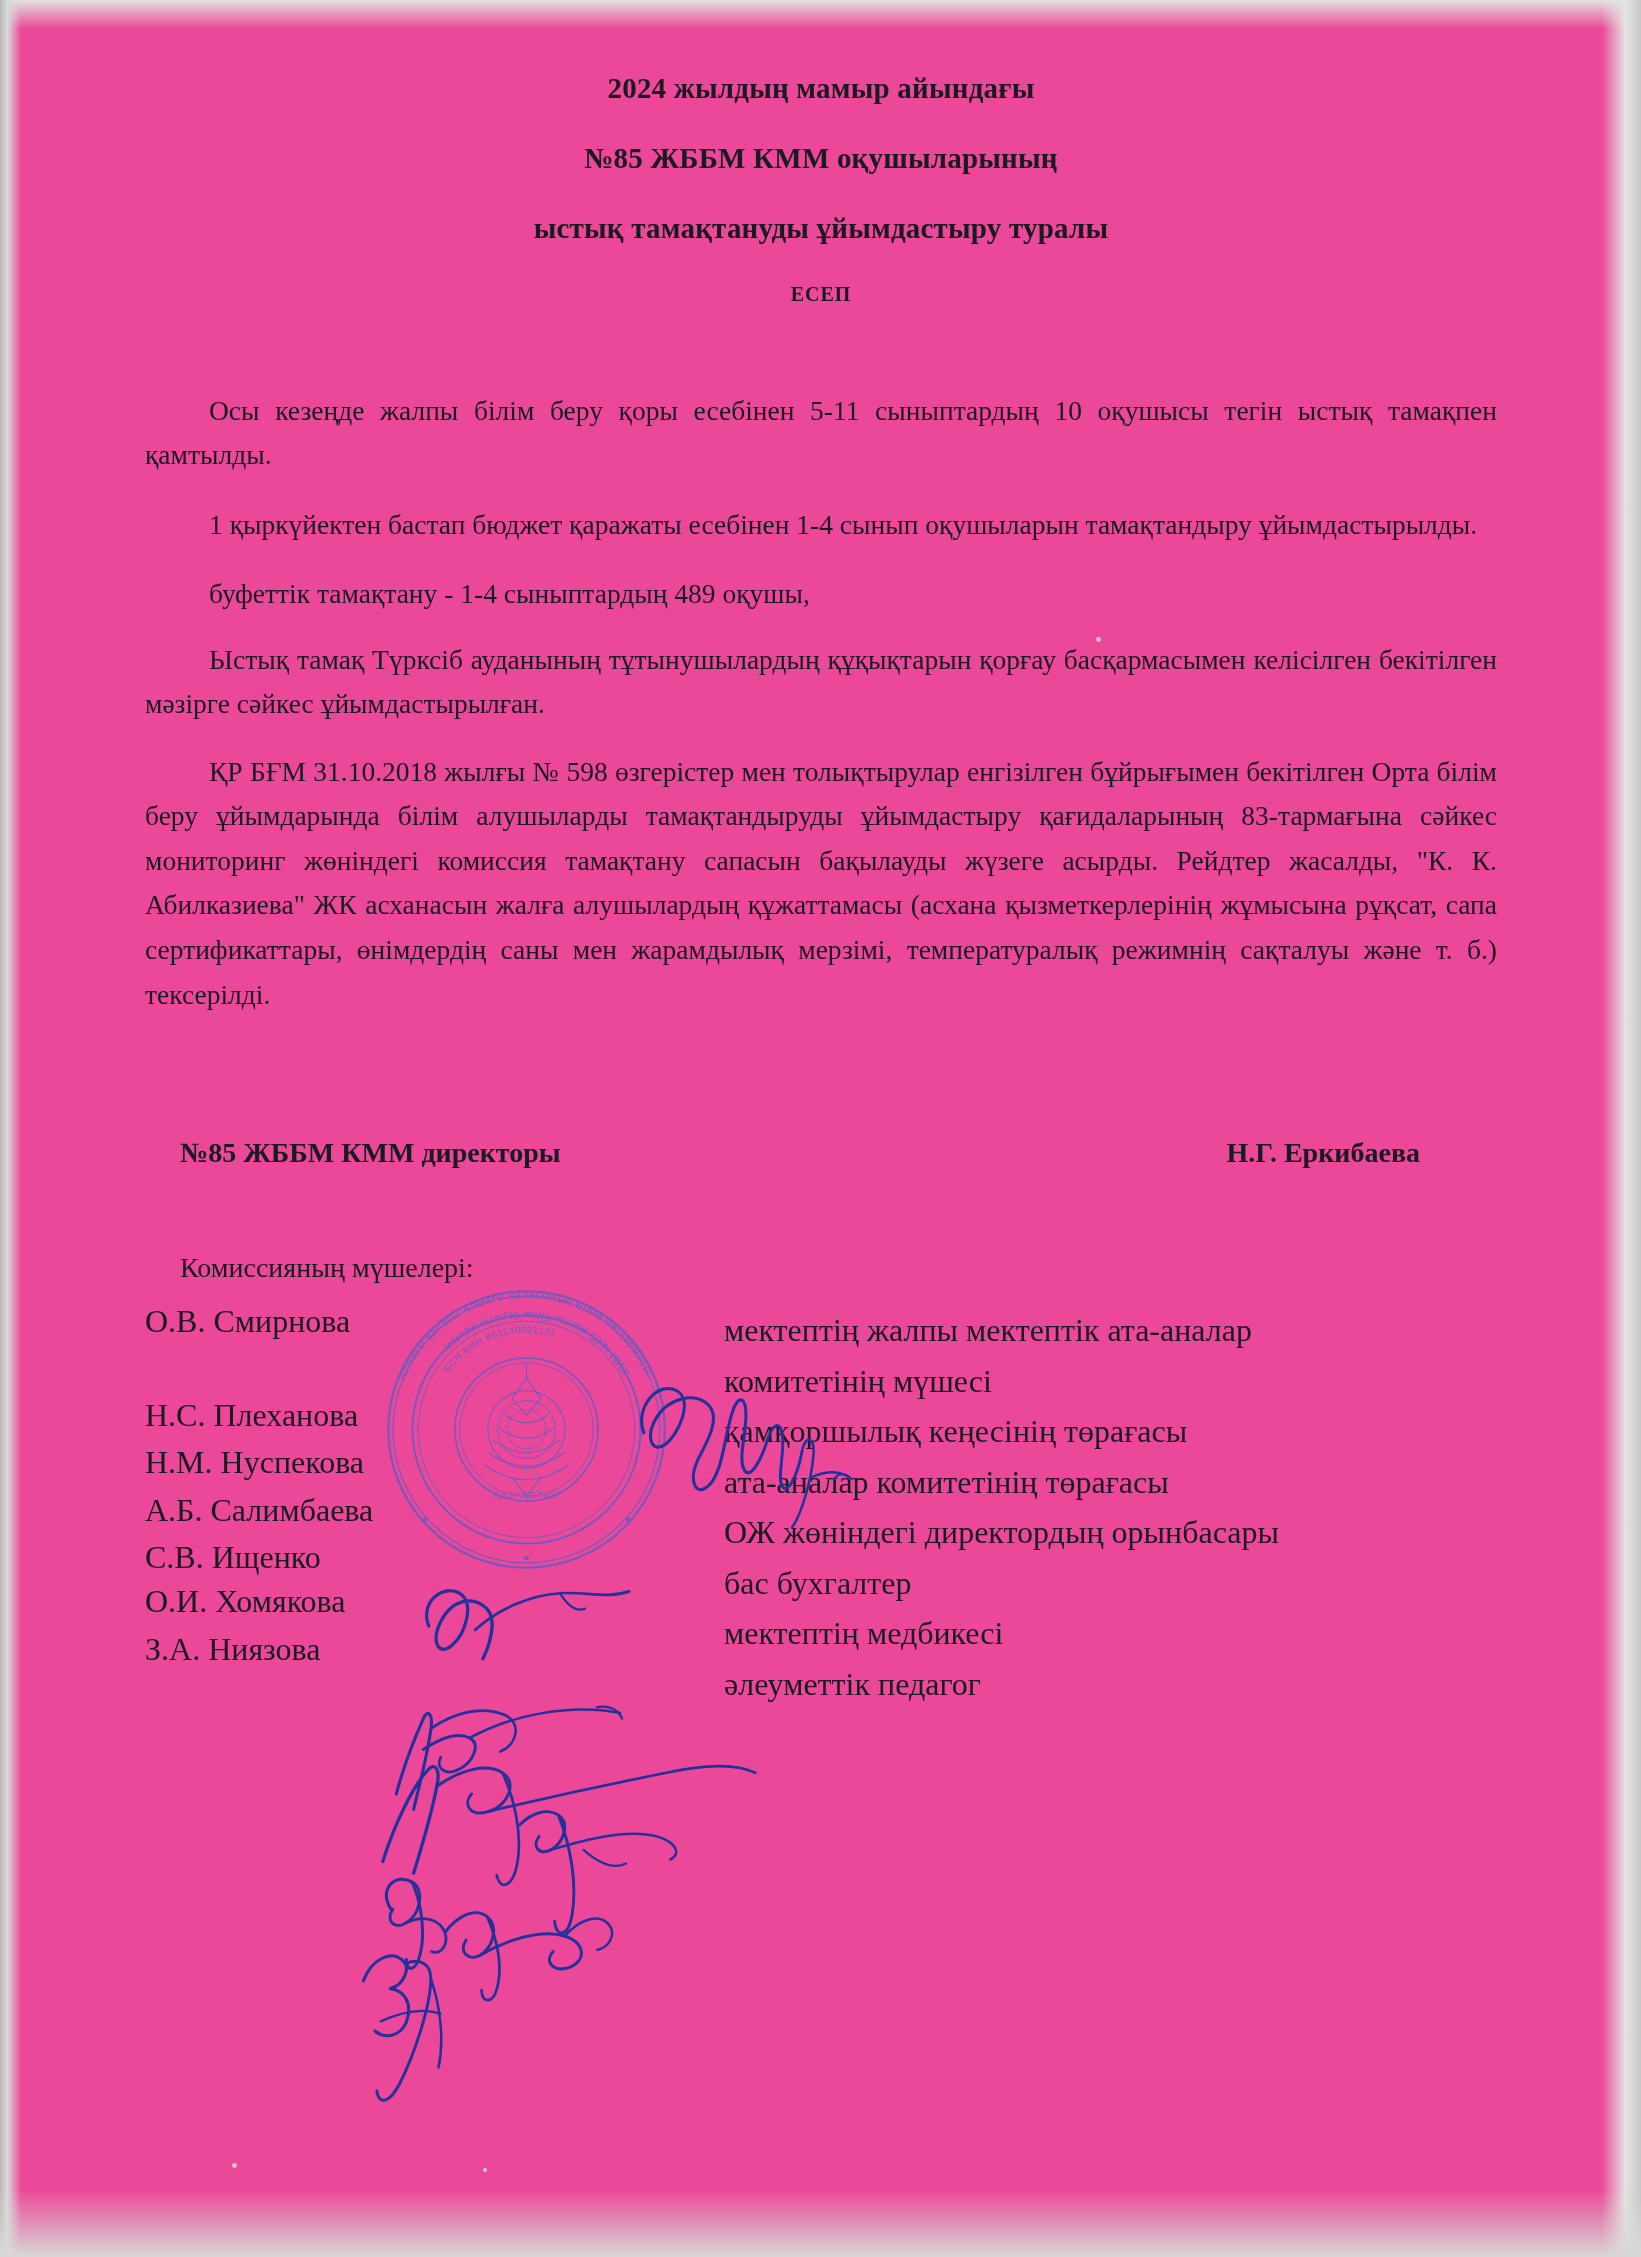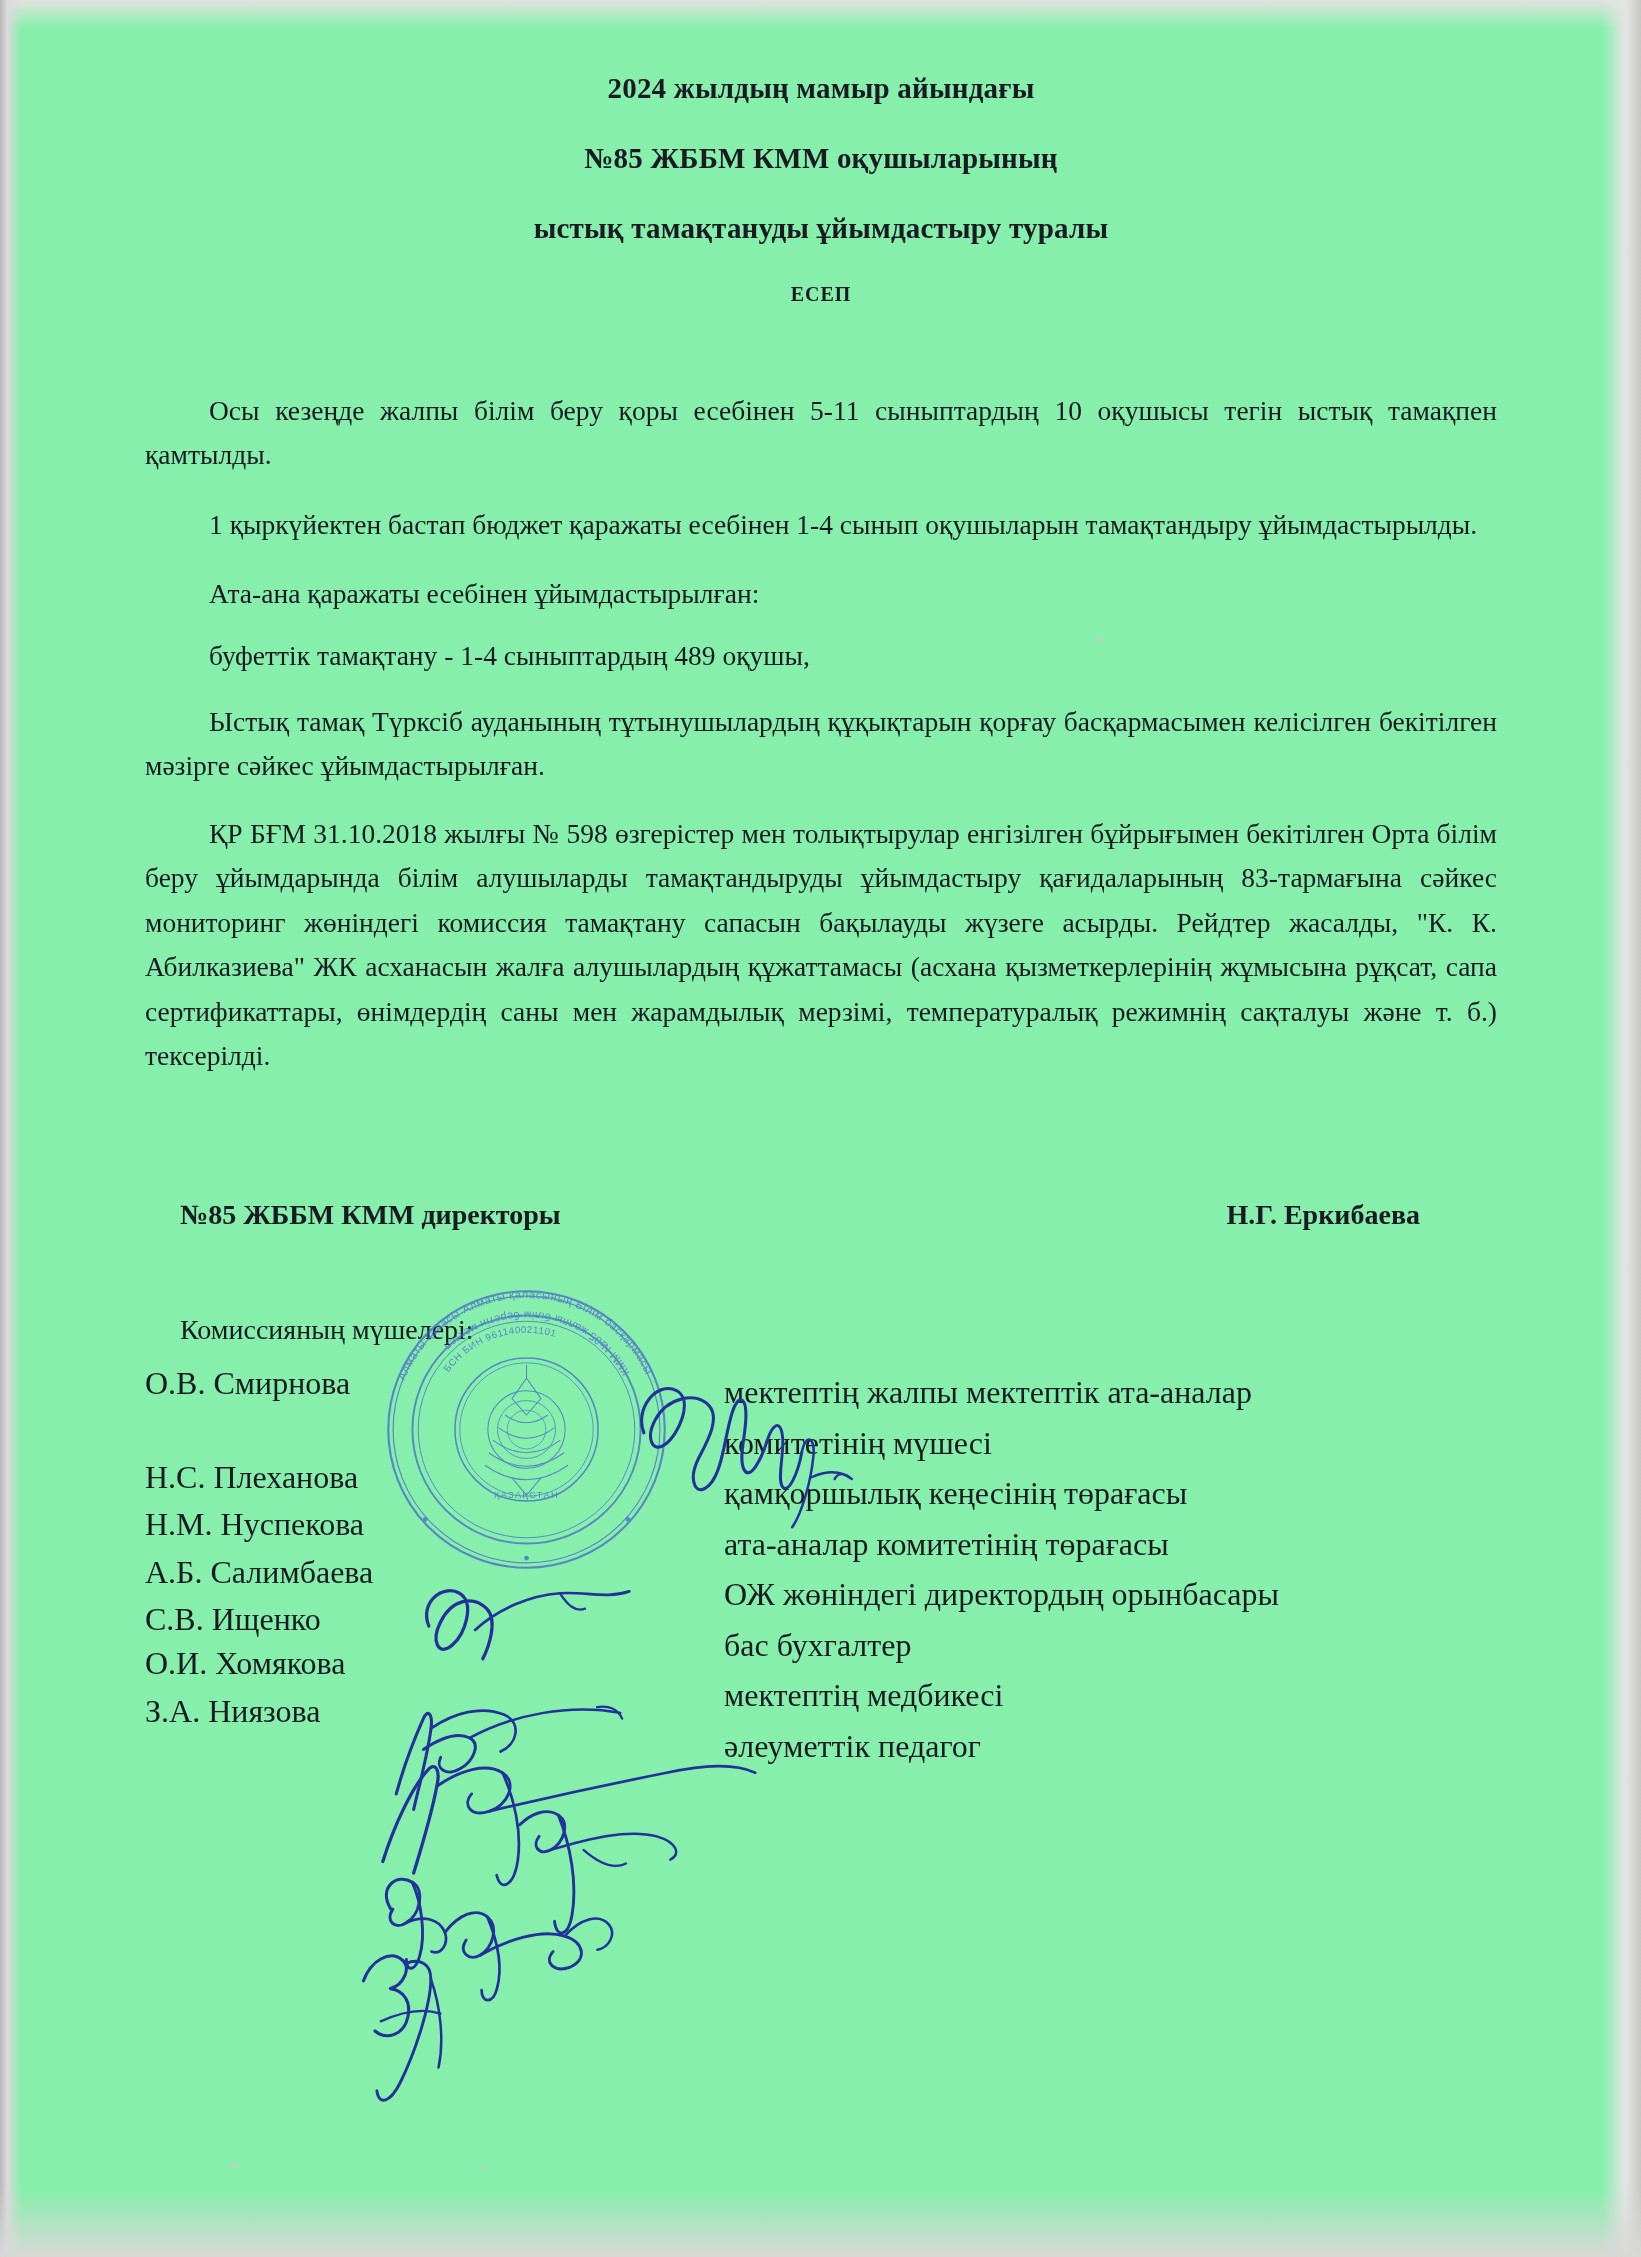--- a/index.html
+++ b/index.html
@@ -8,21 +8,21 @@
     background: #e9e9e9;
   }
   body {
     font-family: "Liberation Serif", "DejaVu Serif", serif;
   }
   .page {
     position: relative;
     width: 1641px;
     height: 2257px;
     margin: 0 auto;
-    background: #86efac;
+    background: #ec4899;
     overflow: hidden;
     box-sizing: border-box;
   }
   
   .scan-shade-left {
     position: absolute; top: 0; left: 0; width: 21px; height: 100%;
     background: linear-gradient(to right, #b9b9b9 0%, #dadada 35%, rgba(253,253,251,0) 100%);
     pointer-events: none;
   }
   .scan-shade-right {
@@ -203,21 +203,20 @@
     <div class="title-block">
       <div class="title-line t1">2024 жылдың мамыр айындағы</div>
       <div class="title-line">№85 ЖББМ КММ оқушыларының</div>
       <div class="title-line">ыстық тамақтануды ұйымдастыру туралы</div>
       <div class="doc-type">ЕСЕП</div>
     </div>
 
     <div class="body-block">
       <p class="para">Осы кезеңде жалпы білім беру қоры есебінен 5-11 сыныптардың 10 оқушысы тегін ыстық тамақпен қамтылды.</p>
       <p class="para">1 қыркүйектен бастап бюджет қаражаты есебінен 1-4 сынып оқушыларын тамақтандыру ұйымдастырылды.</p>
-      <p class="para tight">Ата-ана қаражаты есебінен ұйымдастырылған:</p>
       <p class="para no-indent-sub">буфеттік тамақтану - 1-4 сыныптардың 489 оқушы,</p>
       <p class="para block">Ыстық тамақ Түрксіб ауданының тұтынушылардың құқықтарын қорғау басқармасымен келісілген бекітілген мәзірге сәйкес ұйымдастырылған.</p>
       <p class="para block long">ҚР БҒМ 31.10.2018 жылғы № 598 өзгерістер мен толықтырулар енгізілген бұйрығымен бекітілген Орта білім беру ұйымдарында білім алушыларды тамақтандыруды ұйымдастыру қағидаларының 83-тармағына сәйкес мониторинг жөніндегі комиссия тамақтану сапасын бақылауды жүзеге асырды. Рейдтер жасалды, "К. К. Абилказиева" ЖК асханасын жалға алушылардың құжаттамасы (асхана қызметкерлерінің жұмысына рұқсат, сапа сертификаттары, өнімдердің саны мен жарамдылық мерзімі, температуралық режимнің сақталуы және т. б.) тексерілді.</p>
     </div>
 
     <div class="director-row">
       <span class="director-title">№85 ЖББМ КММ директоры</span>
       <span class="director-name">Н.Г. Еркибаева</span>
     </div>
 

